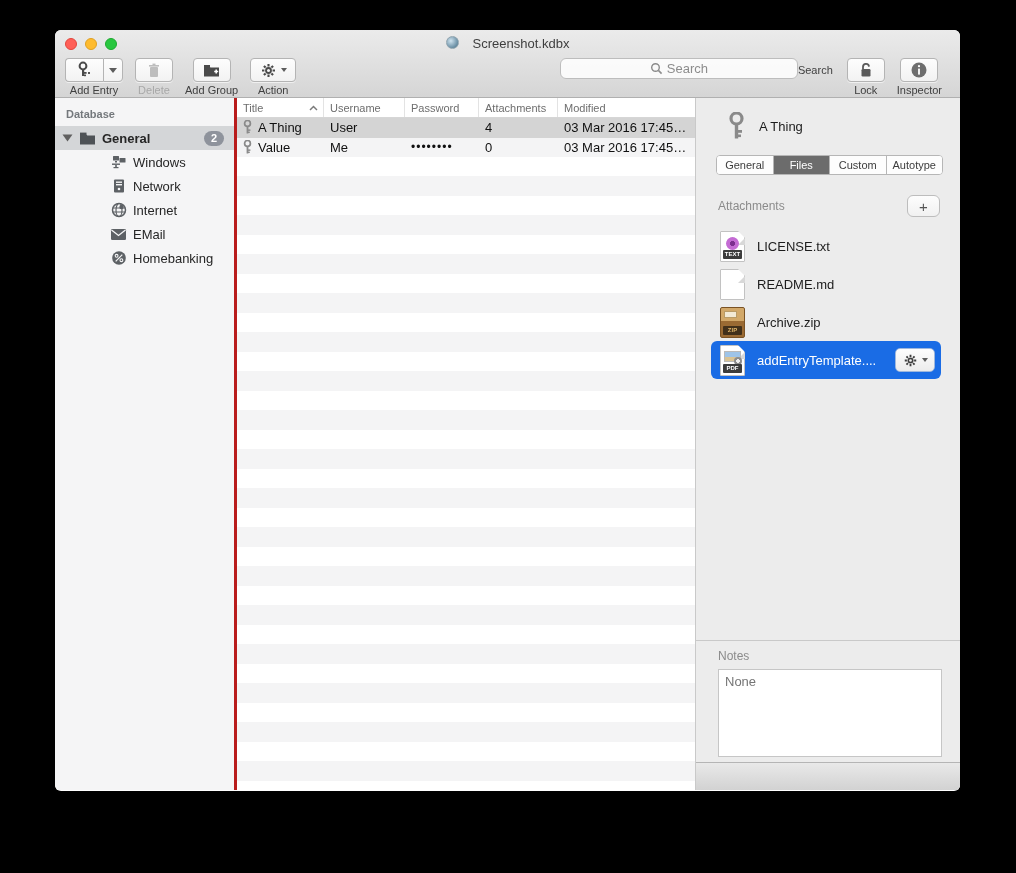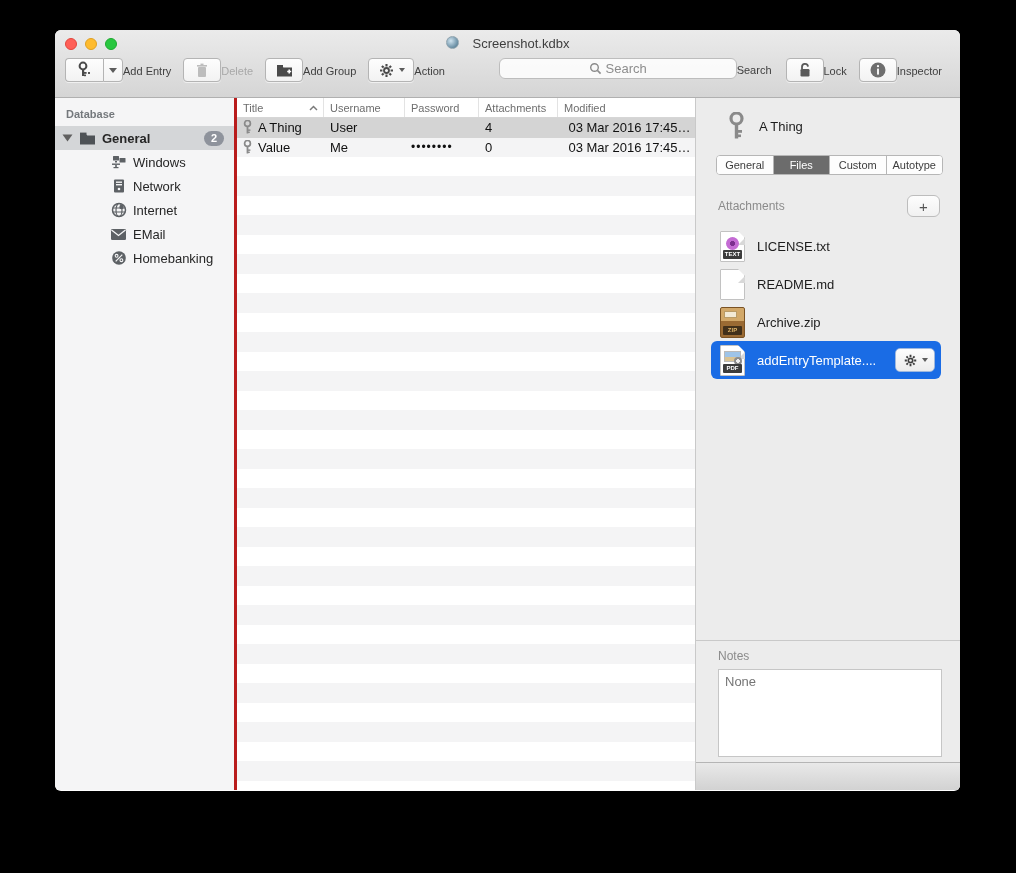--- a/index.html
+++ b/index.html
@@ -20,21 +20,21 @@
   .tl.green { background:#29c740; border:1px solid #1eaa30; }
   .title-wrap { position:absolute; left:0; right:0; top:6px; display:flex;
                 justify-content:center; gap:14px; }
   .proxy-icon { width:13px; height:13px; border-radius:50%;
                 background:radial-gradient(circle at 35% 35%, #cfe3ef, #6f93a8 65%, #4e707f);
                 border:1px solid #8fa3ae; }
   .win-title { font-size:13px; color:#3e3e3e; }
 
   .toolbar { position:absolute; left:0; right:0; top:26px; height:42px;
              display:flex; align-items:flex-start; padding:2px 10px 0 10px; }
-  .tb-item { display:flex; flex-direction:row; align-items:center; margin-right:12px;text-align:center; }
+  .tb-item { display:flex; flex-direction:column; align-items:center; margin-right:12px;text-align:center; }
   .tb-label { font-size:11px; color:#404040; margin-top:2px; }
   .tb-label.disabled { color:#a8a8a8; }
   .tb-btn { height:24px; background:linear-gradient(#fdfdfd,#f2f2f2);
             border:1px solid #b4b4b4; border-radius:4px; display:flex;
             align-items:center; justify-content:center; box-shadow:0 1px 0 rgba(255,255,255,.6); }
   .split { display:flex; }
   .split .seg-main { width:38px; height:24px; border-right:none;
                      border-radius:4px 0 0 4px; }
   .split .seg-arrow { width:20px; height:24px; border-radius:0 4px 4px 0; }
   .tri-down { width:0; height:0; border-left:4px solid transparent;
@@ -68,21 +68,21 @@
            font-size:11px; font-weight:bold; min-width:20px; height:15px; border-radius:8px;
            display:flex; align-items:center; justify-content:center; padding:0 6px; }
 
   
   .table { flex:1; display:flex; flex-direction:column; background:#fff; min-width:0; }
   .t-header { display:flex; height:20px; border-bottom:1px solid #d6d6d6; background:#fff;
               font-size:11px; color:#6e6e6e; flex:none; }
   .t-h { display:flex; align-items:center; padding-left:6px; border-right:1px solid #e3e3e3; }
   .t-h:last-child { border-right:none; }
   .c-title { width:87px; } .c-user { width:81px; } .c-pass { width:74px; }
-  .c-att { width:79px; } .c-mod { flex:1; min-width:0;text-align:center; }
+  .c-att { width:79px; } .c-mod { flex:1; min-width:0; }
   .sort-chev { margin-left:auto; margin-right:5px; }
   .t-body { flex:1; background:repeating-linear-gradient(to bottom,
               #ffffff 0px, #ffffff 19.5px, #f4f4f5 19.5px, #f4f4f5 39px); }
   .t-row { display:flex; height:19.5px; align-items:center; font-size:13px; color:#111; }
   .t-row.selected { background:#d4d4d4; }
   .t-cell { padding-left:6px; overflow:hidden; white-space:nowrap; text-overflow:ellipsis; }
   .row-key { display:flex; align-items:center; gap:6px; }
   .pass-dots { letter-spacing:1px; font-size:12px; }
 
   

